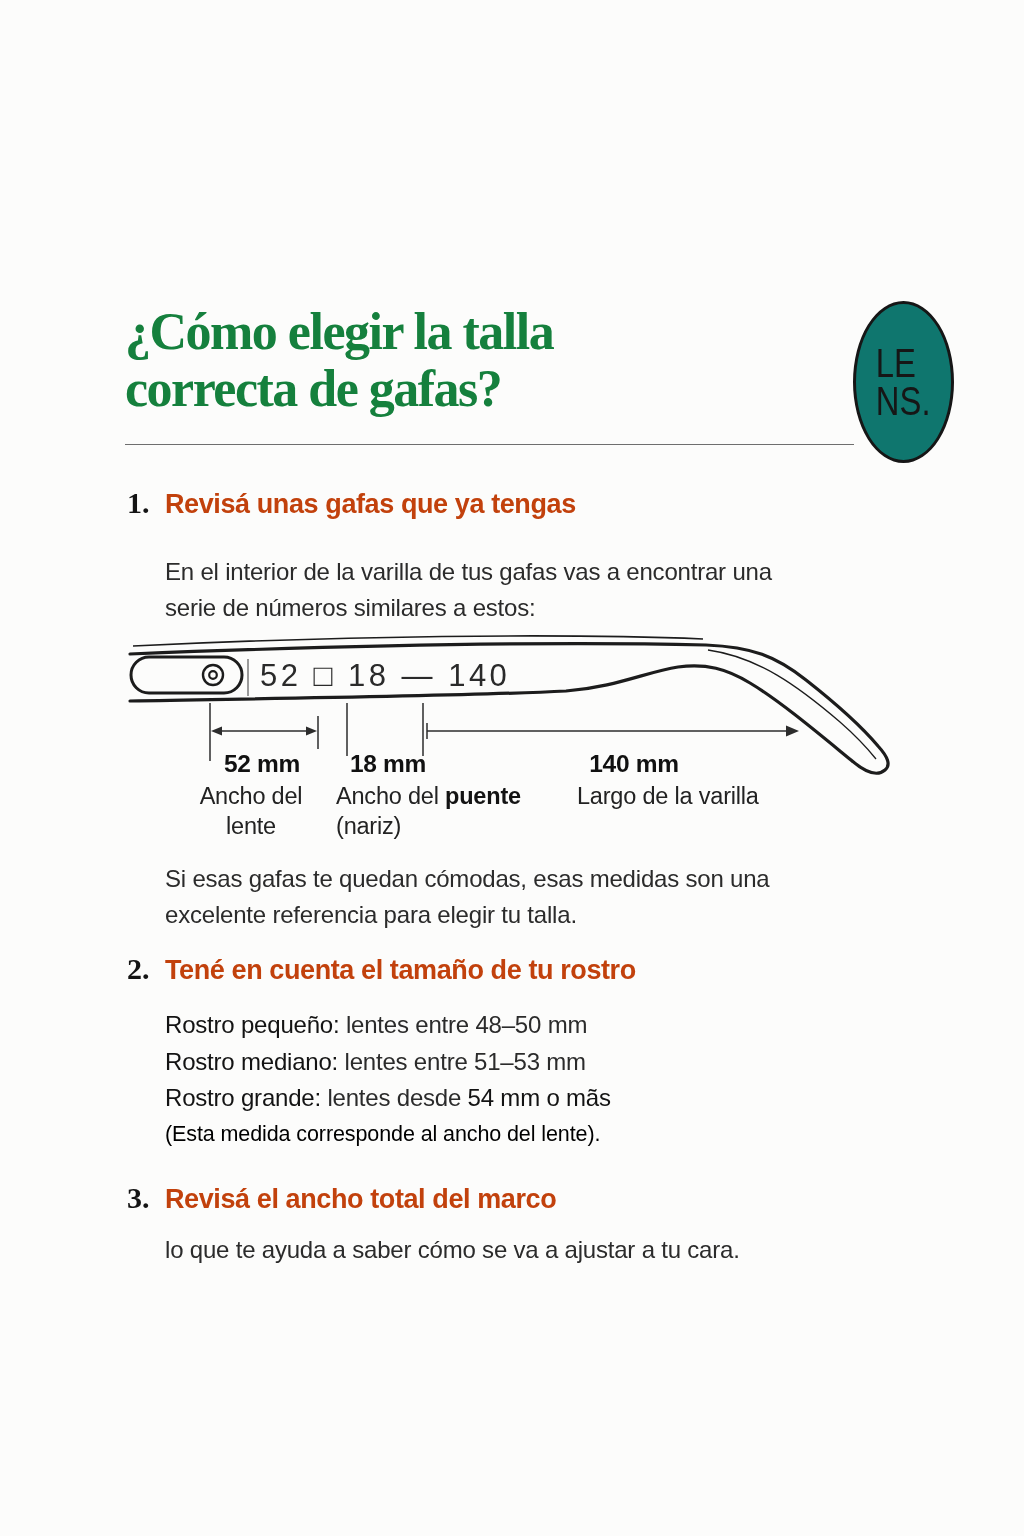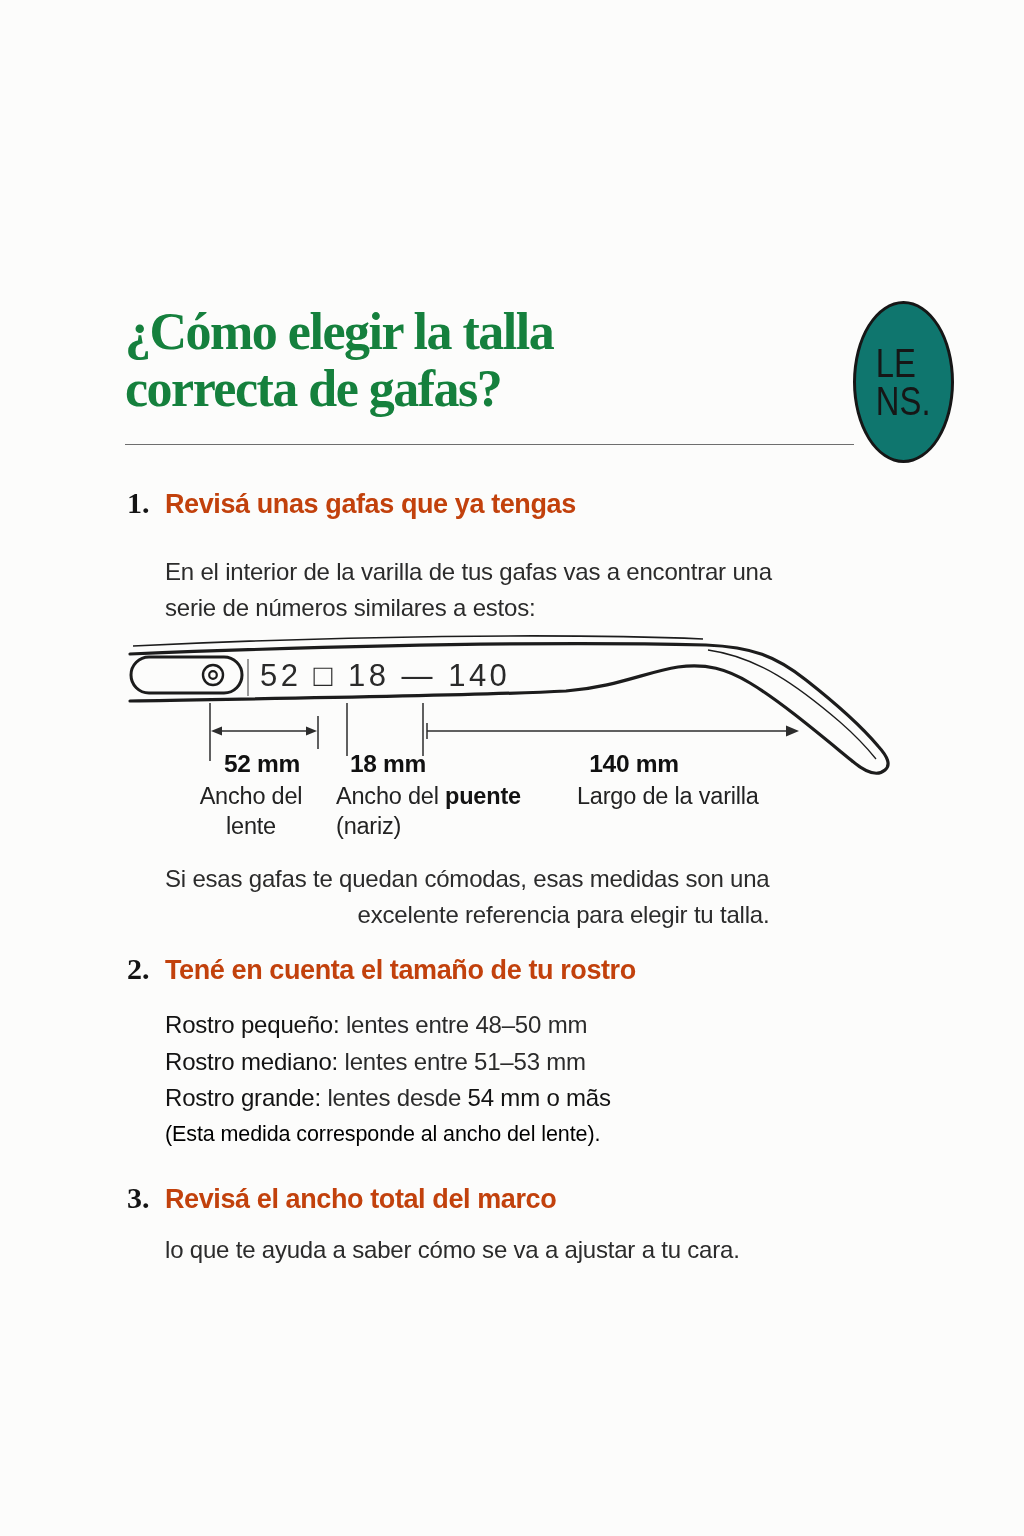--- a/index.html
+++ b/index.html
@@ -51,21 +51,21 @@
   .section-title {
     font-size:27px; font-weight:700; letter-spacing:-0.4px; color:#c2410c;
   }
   .h1 { top:486px; }
   .h2 { top:952px; }
   .h3 { top:1181px; }
 
   
   .para { position:absolute; left:165px; font-size:24px; line-height:36px; color:#2b2b2b; letter-spacing:-0.2px; }
   .p-intro { top:554px; }
-  .p-outro { top:861px;text-align:right; }
+  .p-outro { top:861px; }
   .p-frame { top:1232px; }
 
   .face-rows { position:absolute; left:165px; top:1007px; font-size:24px; line-height:36.5px; color:#2b2b2b; letter-spacing:-0.2px; }
   .face-rows .b { font-weight:400; color:#131313; }
   .note { position:absolute; left:165px; top:1122px; font-size:21.5px; color:#000000; letter-spacing:-0.1px; }
 
   
   .diagram { position:absolute; left:120px; top:616px; width:800px; height:232px; }
   .diagram svg { width:100%; height:100%; }
   .sv-engraving { font-family:"Liberation Sans", sans-serif; font-size:31px; letter-spacing:3.5px; fill:#2a2a2a; font-weight:400; }

